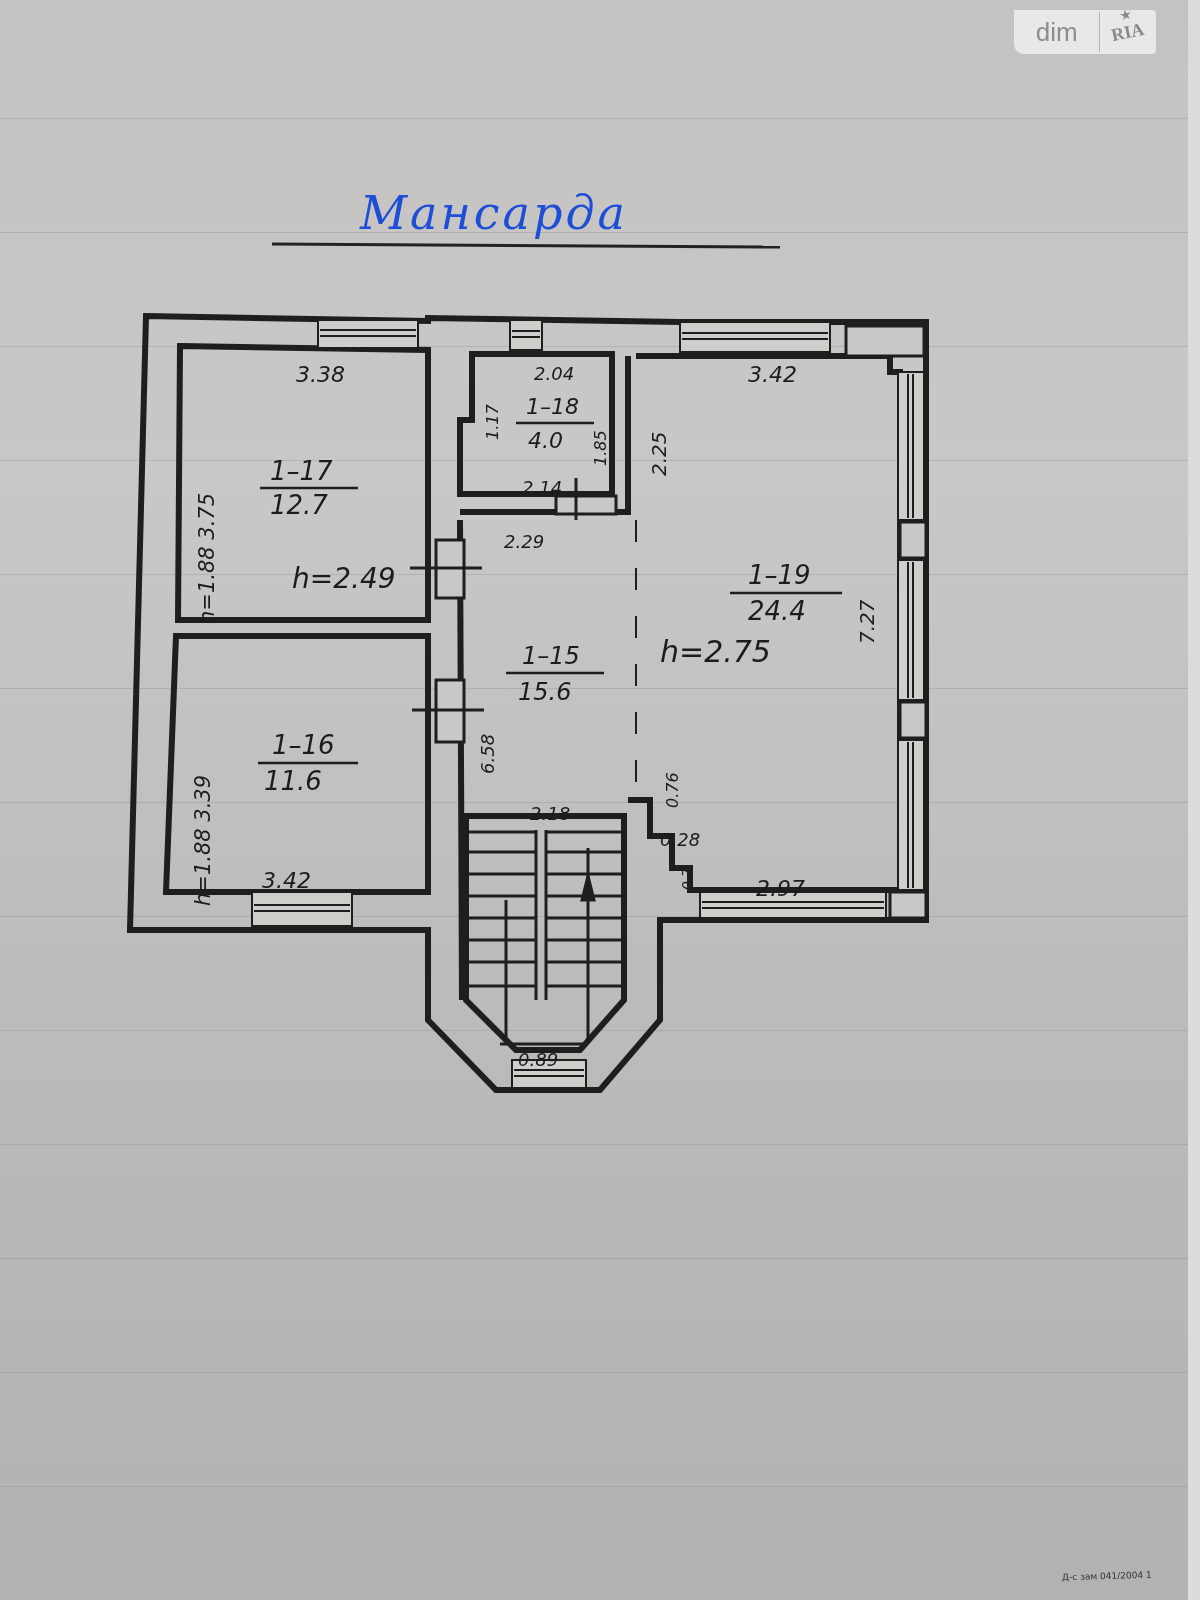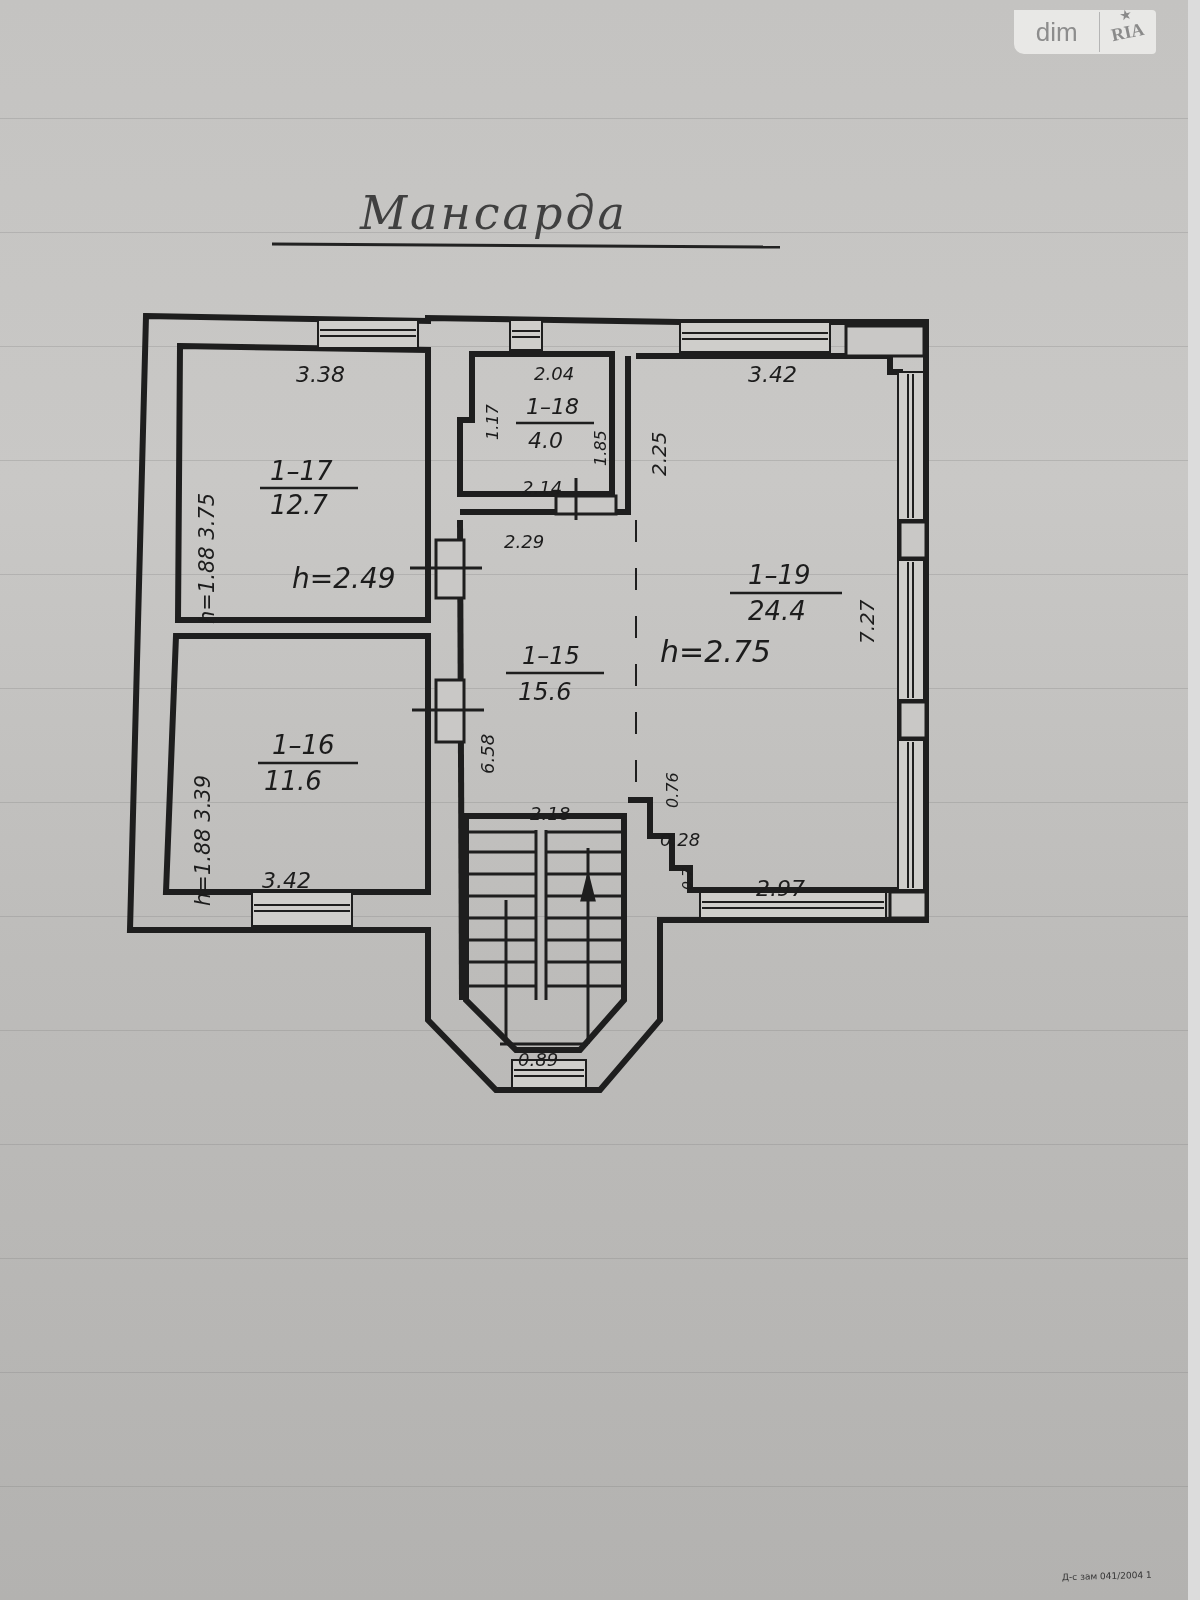--- a/index.html
+++ b/index.html
@@ -33,21 +33,21 @@
     }
     .wm-ria {
       width: 56px; text-align: center; color: #8a8a8a;
       font-family: "Liberation Serif", serif; font-weight: bold; font-size: 18px;
       transform: rotate(-12deg); position: relative;
     }
     .wm-ria .star { position: absolute; top: -14px; left: 24px; font-size: 12px; }
     .title {
       position: absolute; left: 360px; top: 186px;
       font-family: "DejaVu Serif", serif; font-style: italic;
-      font-size: 46px; letter-spacing: 3px; color: #404040;
+      font-size: 46px; letter-spacing: 3px; color: #1d4ed8;
     }
     .title-underline {
       position: absolute; left: 272px; top: 244px; width: 508px; height: 3px;
       background: #222; transform: rotate(0.35deg);
     }
     svg.plan { position: absolute; left: 0; top: 0; }
     .lbl {
       font-family: "DejaVu Sans", sans-serif; fill: #1c1c1c;
       font-style: italic;
     }

